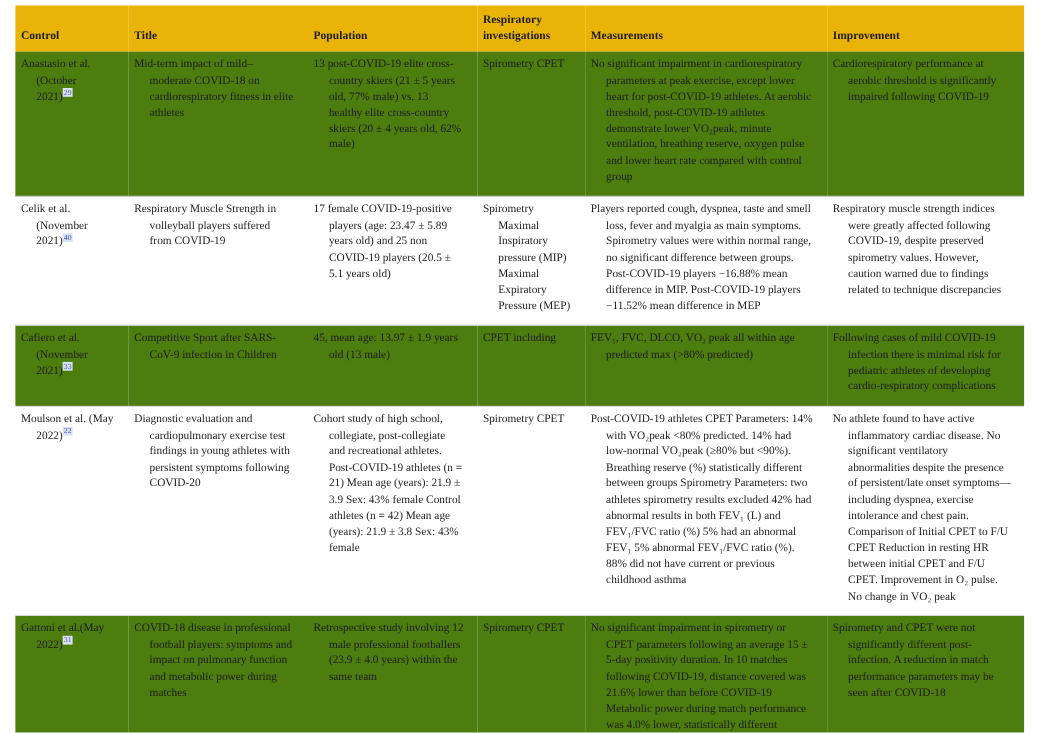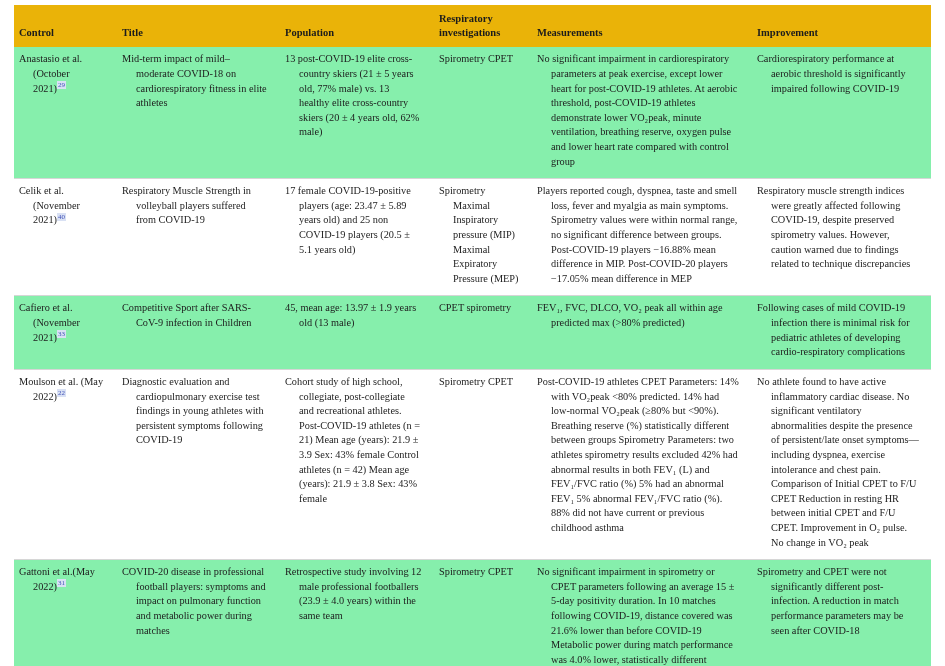--- a/index.html
+++ b/index.html
@@ -31,21 +31,21 @@
     line-height: 1.35;
     padding: 7px 10px 7px 5px;
   }
   table.studies td {
     vertical-align: top;
     font-size: 10.3px;
     line-height: 1.42;
     padding: 5px 12px 9px 5px;
     border-bottom: 1px solid #d6d6d6;
   }
-  tr.shaded td { background: #86efac; }
+  tr.shaded td { background: #4d7c0f; }
   .hang {
     display: block;
     padding-left: 14px;
     text-indent: -14px;
   }
   sup.ref {
     font-size: 7px;
     line-height: 0;
     vertical-align: super;
     color: #4253b8;
@@ -105,72 +105,72 @@
           <td>
             <span class="hang">Respiratory Muscle Strength in volleyball players suffered from COVID-19</span>
           </td>
           <td>
             <span class="hang">17 female COVID-19-positive players (age: 23.47 ± 5.89 years old) and 25 non COVID-19 players (20.5 ± 5.1 years old)</span>
           </td>
           <td>
             <span class="hang">Spirometry Maximal Inspiratory pressure (MIP) Maximal Expiratory Pressure (MEP)</span>
           </td>
           <td>
-            <span class="hang">Players reported cough, dyspnea, taste and smell loss, fever and myalgia as main symptoms. Spirometry values were within normal range, no significant difference between groups. Post-COVID-19 players −16.88% mean difference in MIP. Post-COVID-20 players −17.05% mean difference in MEP</span>
+            <span class="hang">Players reported cough, dyspnea, taste and smell loss, fever and myalgia as main symptoms. Spirometry values were within normal range, no significant difference between groups. Post-COVID-19 players −16.88% mean difference in MIP. Post-COVID-19 players −11.52% mean difference in MEP</span>
           </td>
           <td>
             <span class="hang">Respiratory muscle strength indices were greatly affected following COVID-19, despite preserved spirometry values. However, caution warned due to findings related to technique discrepancies</span>
           </td>
         </tr>
         <tr class="shaded">
           <td>
             <span class="hang">Cafiero et al. (November 2021)<sup class="ref">33</sup></span>
           </td>
           <td>
             <span class="hang">Competitive Sport after SARS-CoV-9 infection in Children</span>
           </td>
           <td>
             <span class="hang">45, mean age: 13.97 ± 1.9 years old (13 male)</span>
           </td>
           <td>
-            <span class="hang">CPET spirometry</span>
+            <span class="hang">CPET including</span>
           </td>
           <td>
             <span class="hang">FEV₁, FVC, DLCO, VO₂ peak all within age predicted max (&gt;80% predicted)</span>
           </td>
           <td>
             <span class="hang">Following cases of mild COVID-19 infection there is minimal risk for pediatric athletes of developing cardio-respiratory complications</span>
           </td>
         </tr>
         <tr>
           <td>
             <span class="hang">Moulson et al. (May 2022)<sup class="ref">22</sup></span>
           </td>
           <td>
-            <span class="hang">Diagnostic evaluation and cardiopulmonary exercise test findings in young athletes with persistent symptoms following COVID-19</span>
+            <span class="hang">Diagnostic evaluation and cardiopulmonary exercise test findings in young athletes with persistent symptoms following COVID-20</span>
           </td>
           <td>
             <span class="hang">Cohort study of high school, collegiate, post-collegiate and recreational athletes. Post-COVID-19 athletes (n = 21) Mean age (years): 21.9 ± 3.9 Sex: 43% female Control athletes (n = 42) Mean age (years): 21.9 ± 3.8 Sex: 43% female</span>
           </td>
           <td>
             <span class="hang">Spirometry CPET</span>
           </td>
           <td>
             <span class="hang">Post-COVID-19 athletes CPET Parameters: 14% with VO₂peak &lt;80% predicted. 14% had low-normal VO₂peak (≥80% but &lt;90%). Breathing reserve (%) statistically different between groups Spirometry Parameters: two athletes spirometry results excluded 42% had abnormal results in both FEV₁ (L) and FEV₁/FVC ratio (%) 5% had an abnormal FEV₁ 5% abnormal FEV₁/FVC ratio (%). 88% did not have current or previous childhood asthma</span>
           </td>
           <td>
             <span class="hang">No athlete found to have active inflammatory cardiac disease. No significant ventilatory abnormalities despite the presence of persistent/late onset symptoms—including dyspnea, exercise intolerance and chest pain. Comparison of Initial CPET to F/U CPET Reduction in resting HR between initial CPET and F/U CPET. Improvement in O₂ pulse. No change in VO₂ peak</span>
           </td>
         </tr>
         <tr class="shaded">
           <td>
             <span class="hang">Gattoni et al.(May 2022)<sup class="ref">31</sup></span>
           </td>
           <td>
-            <span class="hang">COVID-20 disease in professional football players: symptoms and impact on pulmonary function and metabolic power during matches</span>
+            <span class="hang">COVID-18 disease in professional football players: symptoms and impact on pulmonary function and metabolic power during matches</span>
           </td>
           <td>
             <span class="hang">Retrospective study involving 12 male professional footballers (23.9 ± 4.0 years) within the same team</span>
           </td>
           <td>
             <span class="hang">Spirometry CPET</span>
           </td>
           <td>
             <span class="hang">No significant impairment in spirometry or CPET parameters following an average 15 ± 5-day positivity duration. In 10 matches following COVID-19, distance covered was 21.6% lower than before COVID-19 Metabolic power during match performance was 4.0% lower, statistically different</span>
           </td>

